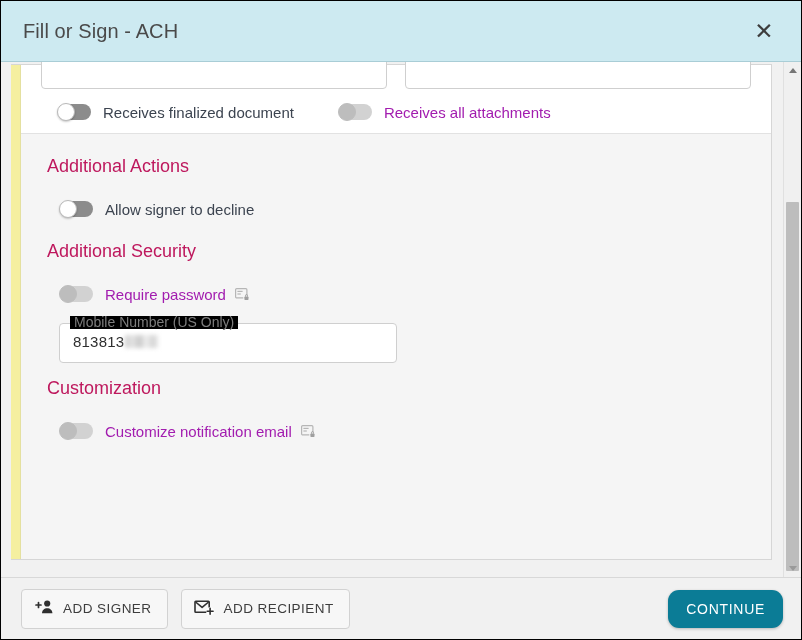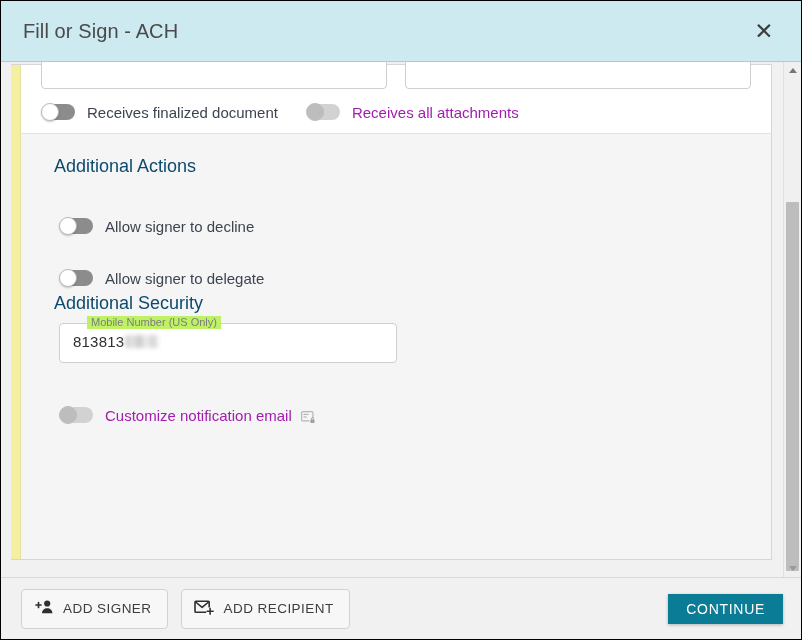--- a/index.html
+++ b/index.html
@@ -136,20 +136,21 @@
   .toggle-row {
     display: flex;
     align-items: center;
     margin-top: 14px;
   }
 
   .tg-item {
     display: flex;
     align-items: center;
     cursor: pointer;
+    margin-left: 16px;
   }
   .tg-item.disabled { cursor: default; }
 
   
   .switch {
     position: relative;
     width: 36px;
     min-width: 36px;
     height: 18px;
     margin-right: 10px;
@@ -205,27 +206,27 @@
 
   
   .section-body {
     background: #f5f5f5;
     padding: 16px 20px 10px 20px;
     flex: 1;
     box-sizing: border-box;
   }
   .section-head {
     font-size: 18px;
-    color: #0c4a6e;
+    color: #be185d;
     font-weight: 400;
-    margin: 6px 0 6px 13px;
+    margin: 6px 0 6px 6px;
   }
   .opt-row {
     display: flex;
-    align-items: flex-end;
+    align-items: center;
     height: 52px;
     padding-left: 18px;
     box-sizing: border-box;
   }
   .sms-row {
     display: flex;
     align-items: flex-start;
     padding-left: 18px;
     min-height: 52px;
   }
@@ -247,25 +248,25 @@
   .notched .box {
     position: absolute;
     inset: 0;
     border: 1px solid #cfcfcf;
     border-radius: 4px;
     background: #ffffff;
     box-sizing: border-box;
   }
   .notched .legend {
     position: absolute;
-    left: 28px;
+    left: 11px;
     top: -7px;
-    background: #bef264;
+    background: #000000;
     padding: 0 4px;
-    font-size: 11px;
+    font-size: 14px;
     color: #7d7d7d;
     line-height: 13px;
     white-space: nowrap;
   }
   .notched .value {
     position: absolute;
     left: 14px;
     top: 10px;
     font-size: 15px;
     color: #2f2f2f;
@@ -353,27 +354,27 @@
     display: flex;
     align-items: center;
     gap: 9px;
     cursor: pointer;
     font-size: 13.5px;
     color: #3d3d3d;
     letter-spacing: .45px;
     box-sizing: border-box;
   }
   .primary-btn {
-    height: 30px;
+    height: 38px;
     min-width: 104px;
     padding: 0 18px;
     background: #0b7c96;
     color: #ffffff;
     border: none;
-    border-radius: 0;
+    border-radius: 11px;
     font-size: 14px;
     letter-spacing: .7px;
     cursor: pointer;
     font-family: "Liberation Sans", sans-serif;
     box-shadow: 0 1px 3px rgba(0,0,0,.25);
   }
 </style>
 </head>
 <body>
 
@@ -427,43 +428,54 @@
 
             <div class="opt-row">
               <span class="switch">
                 <span class="track"></span>
                   <span class="knob"></span>
               </span>
               <span class="tg-label">Allow signer to decline</span>
             </div>
 
 
+
+            <div class="section-head">Additional Security</div>
+
             <div class="opt-row">
-              <span class="switch">
+              <span class="switch off-dim">
                 <span class="track"></span>
                   <span class="knob"></span>
               </span>
-              <span class="tg-label">Allow signer to delegate</span>
+              <span class="tg-label dim">Require password</span>
+              <span class="lock-icon">
+                <svg width="15" height="13" viewBox="0 0 15 13" aria-hidden="true">
+                  <rect x="0.6" y="0.6" width="11.3" height="9.2" rx="1.1" fill="none" stroke="#b6b6b6" stroke-width="1.2"></rect>
+                  <rect x="2.4" y="2.8" width="5.2" height="1.2" fill="#b6b6b6"></rect>
+                  <rect x="2.4" y="5.4" width="3.4" height="1.2" fill="#b6b6b6"></rect>
+                  <rect x="8.3" y="7.4" width="6.1" height="5.1" rx="0.8" fill="#f5f5f5"></rect>
+                  <rect x="9.4" y="8.6" width="4.1" height="3.3" rx="0.7" fill="#9f9f9f"></rect>
+                  <path d="M10.5 8.6 v-1.0 a1.0 1.0 0 0 1 2.0 0 v1.0" fill="none" stroke="#9f9f9f" stroke-width="1"></path>
+                </svg>
+              </span>
             </div>
-
-            <div class="section-head">Additional Security</div>
-
 
             <div class="sms-row">
 
               <div class="notched">
                 <span class="box"></span>
                 <span class="legend">Mobile Number (US Only)</span>
                 <span class="value">
                   <span>813813</span>
                   <span class="redacted"></span>
                 </span>
               </div>
             </div>
 
+            <div class="section-head">Customization</div>
 
             <div class="opt-row">
               <span class="switch off-dim">
                 <span class="track"></span>
                   <span class="knob"></span>
               </span>
               <span class="tg-label dim">Customize notification email</span>
               <span class="lock-icon">
                 <svg width="15" height="13" viewBox="0 0 15 13" aria-hidden="true">
                   <rect x="0.6" y="0.6" width="11.3" height="9.2" rx="1.1" fill="none" stroke="#b6b6b6" stroke-width="1.2"></rect>

